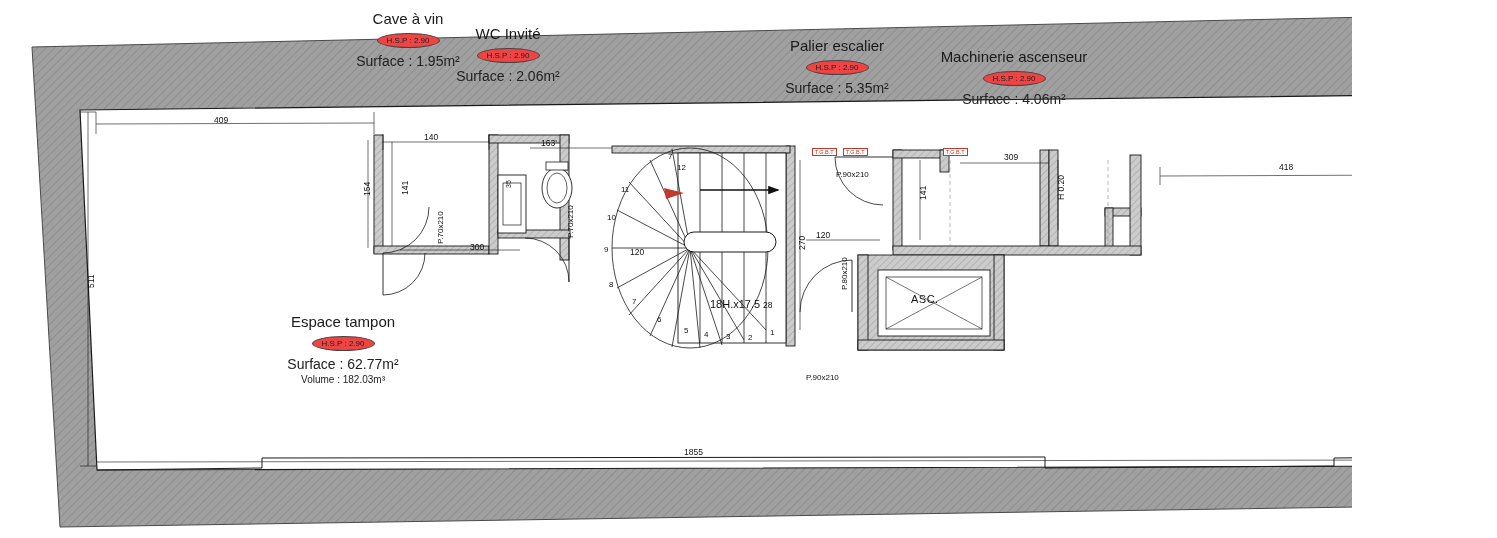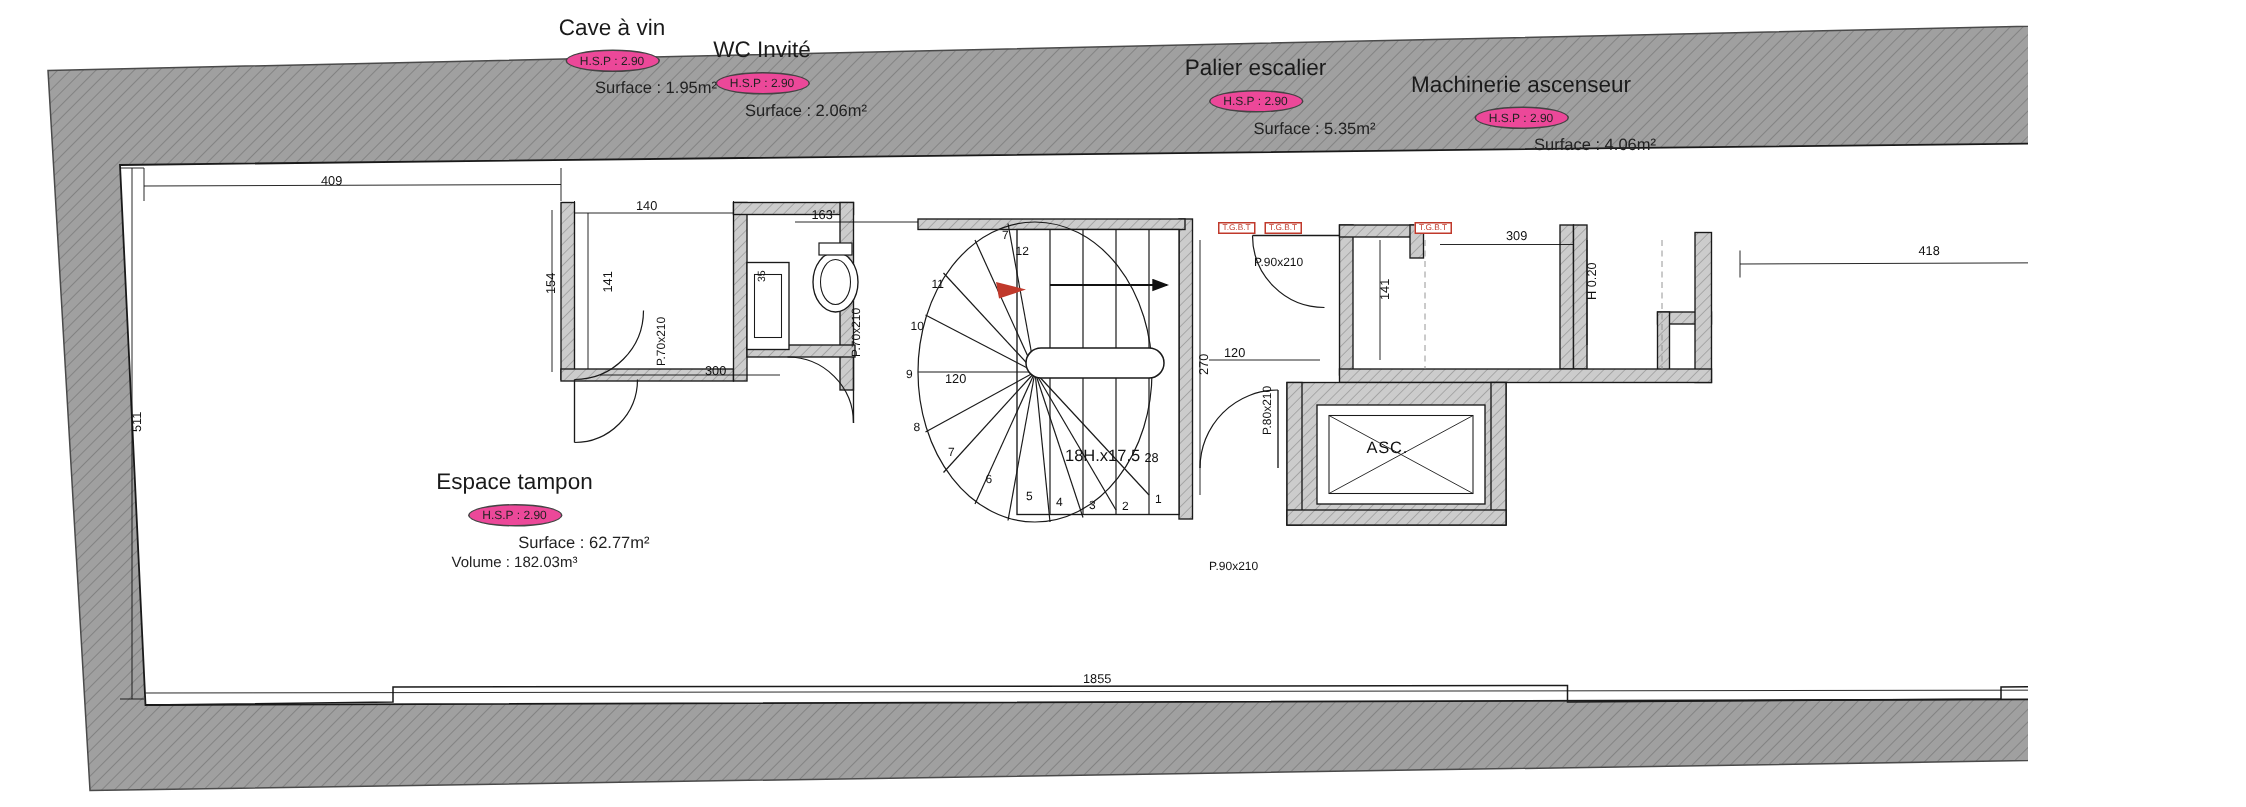--- a/index.html
+++ b/index.html
@@ -30,27 +30,26 @@
     font-family: "Liberation Sans", sans-serif;
   }
   .hsp-pill {
     display: inline-block;
     border: 1px solid #444;
     border-radius: 50%;
     padding: 2px 9px;
     font-size: 8px;
     margin-top: 6px;
     white-space: nowrap;
-    background: #ec4899;
+    background: #ef4444;
   }
   .room-surface {
-    font-size: 11px;
+    font-size: 14px;
     margin-top: 5px;
     white-space: nowrap;
-    text-align: right;
   }
   .room-volume {
     font-size: 10px;
     margin-top: 2px;
     white-space: nowrap;
   }
 
   
   .dim {
     position: absolute;
@@ -302,21 +301,21 @@
   <div class="dim vert" style="left:400px; top:195px;">141</div>
   <div class="dim" style="left:470px; top:242px;">300</div>
   <div class="dim vert" style="left:86px; top:288px;">511</div>
   <div class="dim vert" style="left:797px; top:250px;">270</div>
   <div class="dim" style="left:816px; top:230px;">120</div>
   <div class="dim" style="left:630px; top:247px;">120</div>
   <div class="dim vert" style="left:918px; top:200px;">141</div>
   <div class="dim vert" style="left:1056px; top:200px;">H 0.20</div>
   <div class="dim vert" style="left:1408px; top:320px;">434</div>
   <div class="dim" style="left:763px; top:300px;">28</div>
-  <div class="dim" style="left:722px; top:447px;">1855</div>
+  <div class="dim" style="left:684px; top:447px;">1855</div>
   <div class="dim vert" style="left:505px; top:188px; font-size:7px;">35</div>
 
   <div class="door-label vert" style="left:436px; top:244px;">P.70x210</div>
   <div class="door-label vert" style="left:566px; top:238px;">P.70x210</div>
   <div class="door-label" style="left:836px; top:170px;">P.90x210</div>
   <div class="door-label vert" style="left:840px; top:290px;">P.80x210</div>
   <div class="door-label" style="left:806px; top:373px;">P.90x210</div>
 
   <div class="tgbt" style="left:812px; top:148px;">T.G.B.T</div>
   <div class="tgbt" style="left:843px; top:148px;">T.G.B.T</div>

